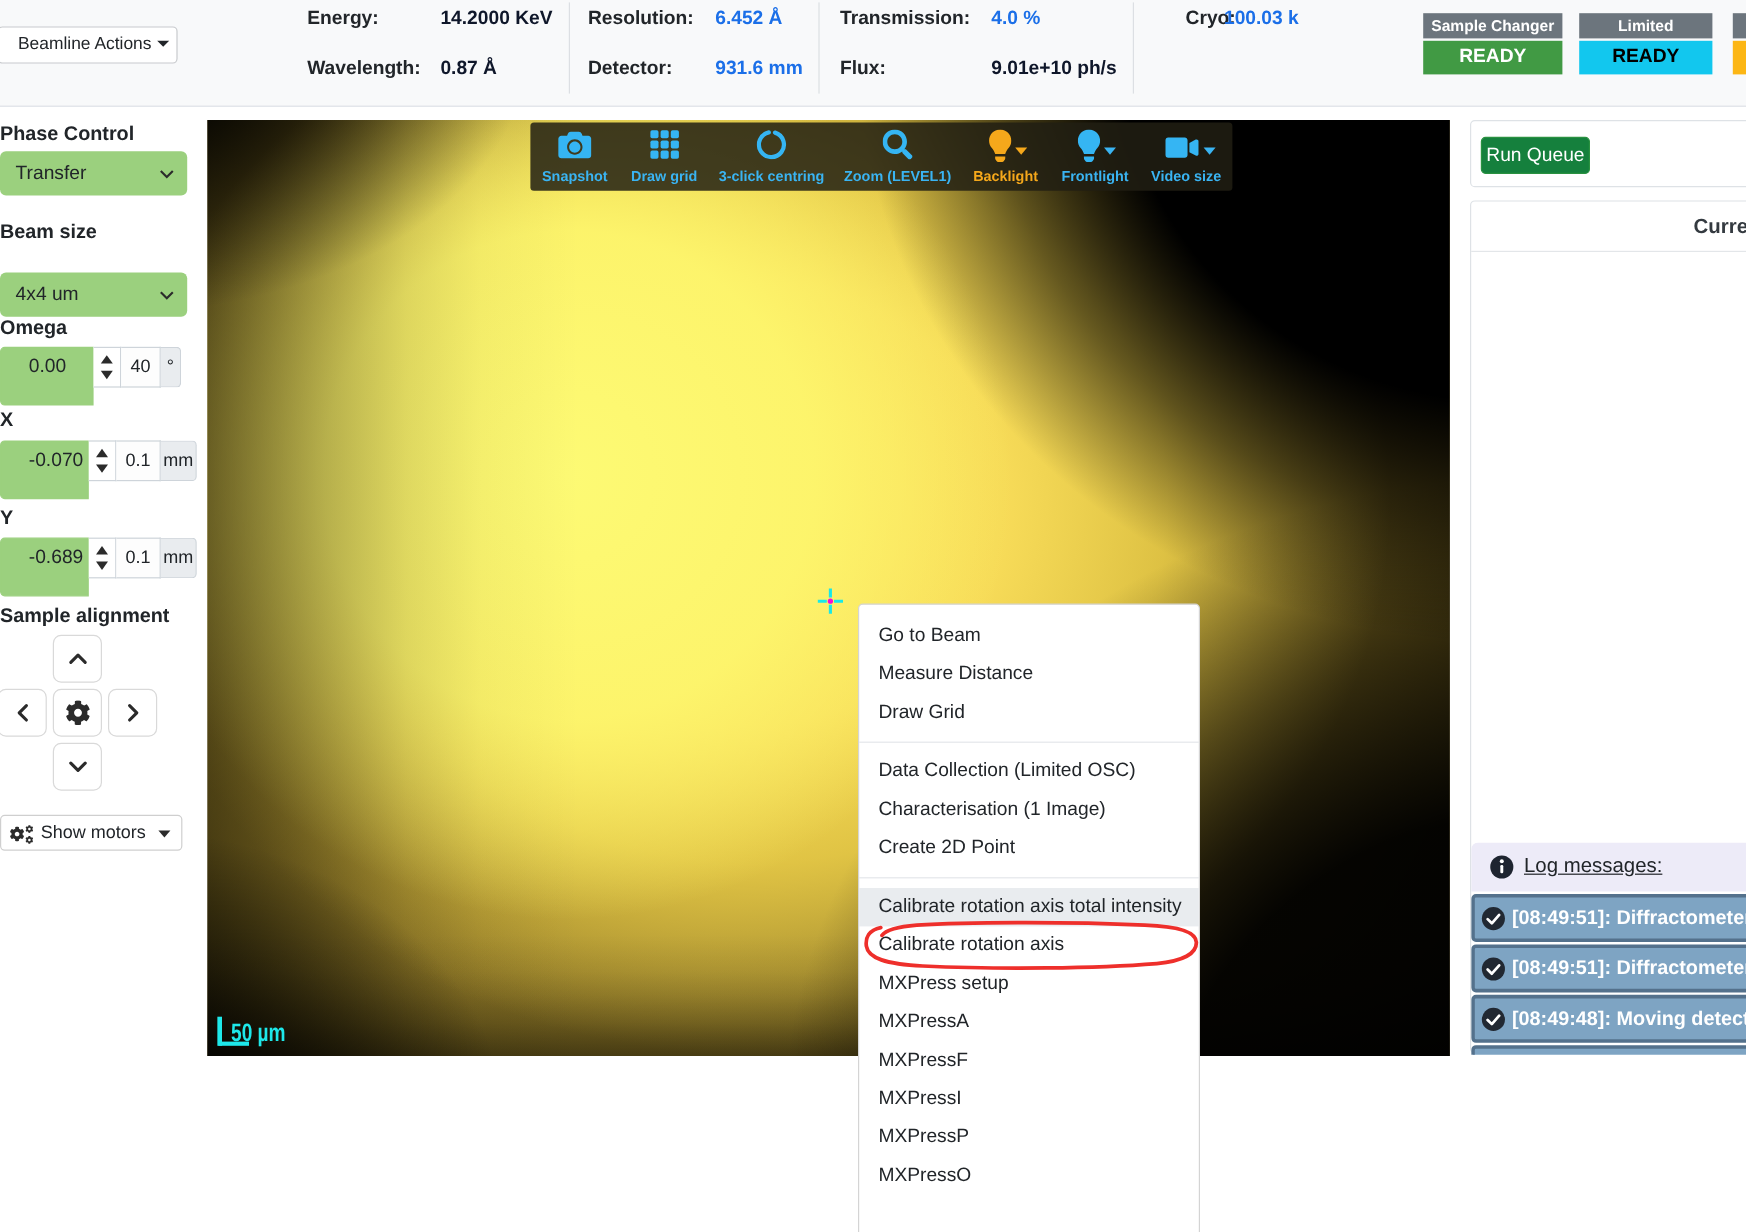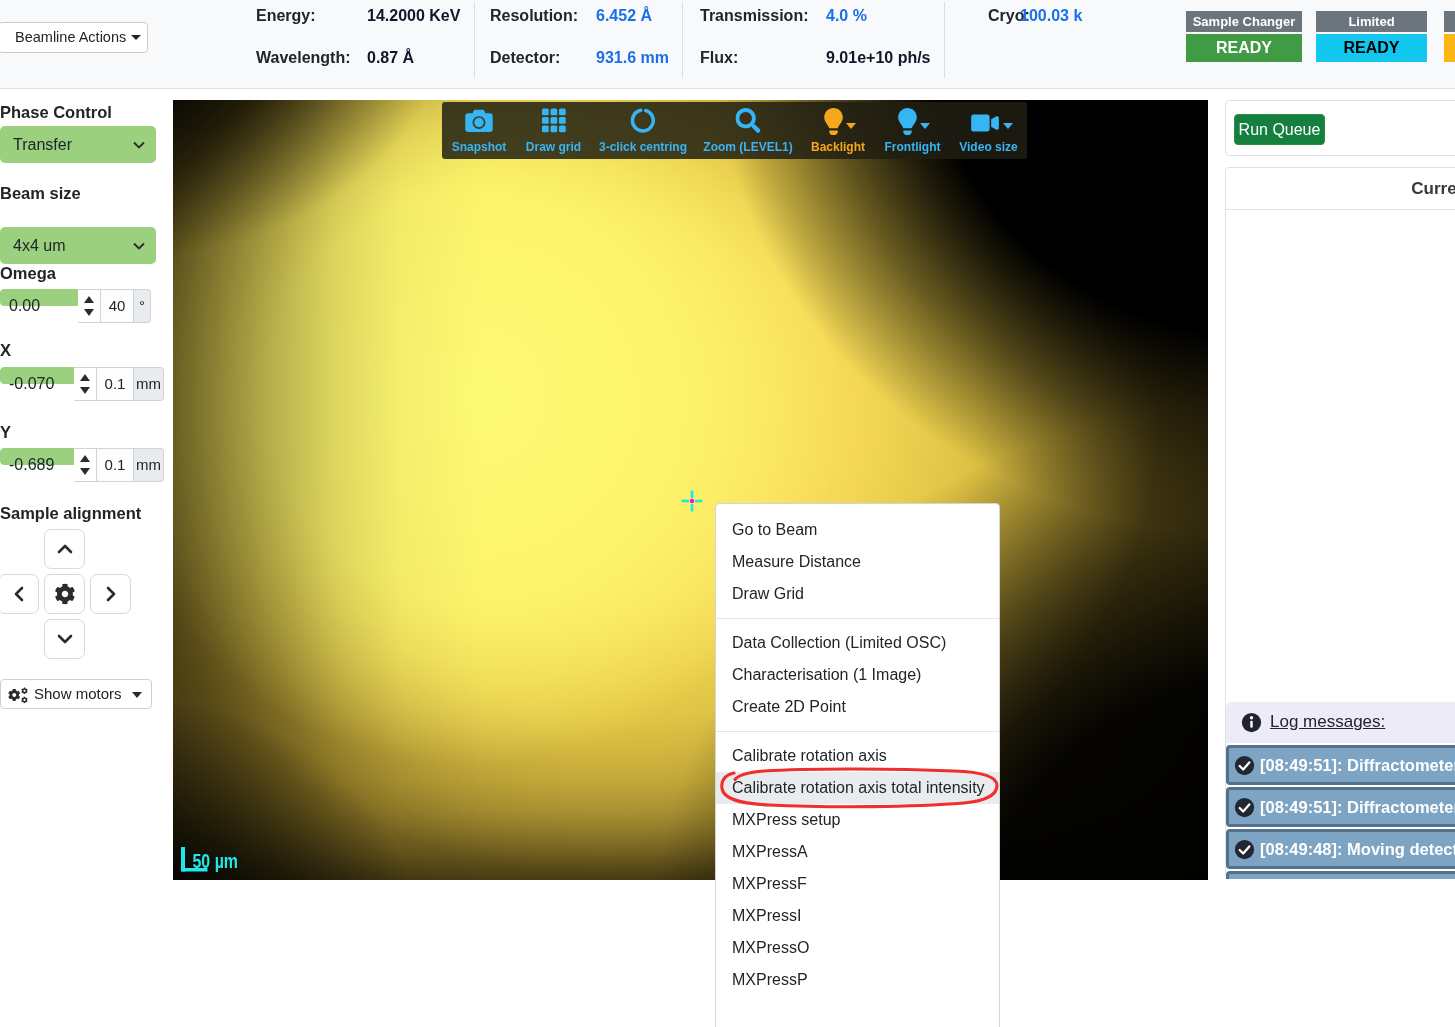--- a/index.html
+++ b/index.html
@@ -26,22 +26,22 @@
   text-align:center; line-height:21px; }
 .badge .bd { height:28px; margin-top:2px; font-weight:bold; font-size:16px;
   text-align:center; line-height:28px; }
 
 
 .sb-h { position:absolute; left:0; font-size:16.5px; font-weight:bold; color:#212529; }
 .sb-select { position:absolute; left:0; width:156px; height:37px; background:#9bd07e;
   border-radius:5px; font-size:16px; color:#212529; line-height:37px; padding-left:13px; }
 .sb-select svg { position:absolute; right:10px; top:12px; }
 .ig { position:absolute; left:0; height:34px; font-size:16px; color:#212529; }
-.ig .val { position:absolute; left:0; top:0; height:17px; background:#9bd07e;
-  border:1px solid #9bd07e; border-radius:4px 0 0 4px; line-height:32px; padding-left:8px; }
+.ig .val { position:absolute; left:0; top:0; height:49px; background:#9bd07e;
+  border:1px solid #9bd07e; border-radius:4px 0 0 4px; line-height:32px; padding-left:23px; }
 .ig .spin { position:absolute; top:0; height:34px; width:23px; background:#fff;
   border:1px solid #ced4da; border-left:none; }
 .ig .spin .u, .ig .spin .d { position:absolute; left:50%; transform:translateX(-50%);
   width:0; height:0; border-left:5.5px solid transparent; border-right:5.5px solid transparent; }
 .ig .spin .u { top:6px; border-bottom:7px solid #2b2b2b; }
 .ig .spin .d { bottom:6px; border-top:7px solid #2b2b2b; }
 .ig .step { position:absolute; top:0; height:34px; background:#fdfdfd;
   border:1px solid #ced4da; border-left:none; text-align:center; line-height:32px; font-size:15px; }
 .ig .unit { position:absolute; top:0; height:34px; background:#e9ecef;
   border:1px solid #ced4da; border-left:none; border-radius:0 4px 4px 0;
@@ -297,28 +297,28 @@
 
   <div id="ctxmenu">
     <div class="mi">Go to Beam</div>
     <div class="mi">Measure Distance</div>
     <div class="mi">Draw Grid</div>
     <div class="sep"></div>
     <div class="mi">Data Collection (Limited OSC)</div>
     <div class="mi">Characterisation (1 Image)</div>
     <div class="mi">Create 2D Point</div>
     <div class="sep"></div>
+    <div class="mi hl">Calibrate rotation axis total intensity</div>
     <div class="mi">Calibrate rotation axis</div>
-    <div class="mi hl">Calibrate rotation axis total intensity</div>
     <div class="mi">MXPress setup</div>
     <div class="mi">MXPressA</div>
     <div class="mi">MXPressF</div>
     <div class="mi">MXPressI</div>
+    <div class="mi">MXPressP</div>
     <div class="mi">MXPressO</div>
-    <div class="mi">MXPressP</div>
   </div>
   <svg id="redcircle" width="292" height="52" viewBox="0 0 292 52">
     <path d="M 20,11 C 10,13 7,19.5 8,26.5 C 9.5,36.5 24,41.5 55,43 C 120,46 200,45 250,41
              C 272,39 283,32.5 283,23.5 C 283,14.5 268,10 240,9 C 175,6 90,6.5 50,9
              C 38,10 25,12 21,17.5" fill="none" stroke="#ee2f2b" stroke-width="3.1" stroke-linecap="round"></path>
   </svg>
 
   <div class="card" style="top:100px; height:56px;">
     <div id="runqueuebtn">Run Queue</div>
   </div>

